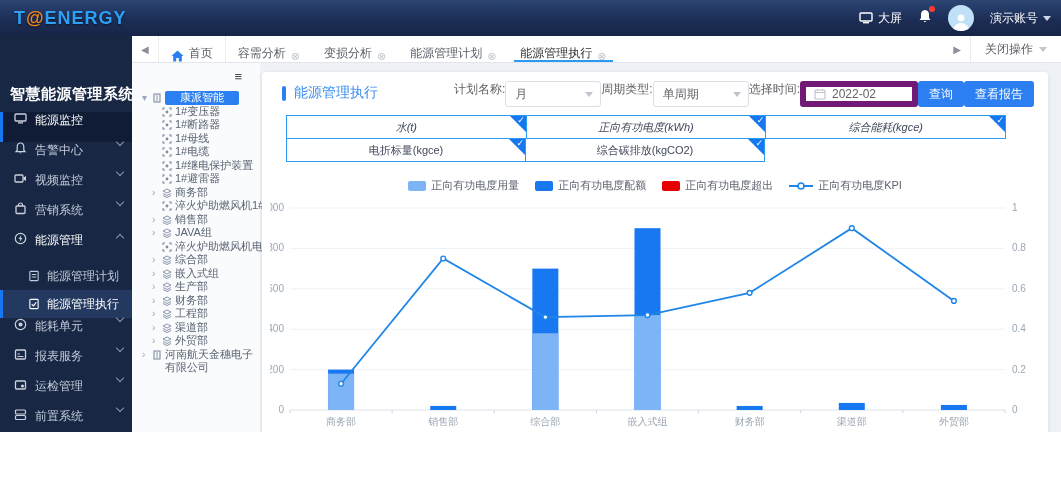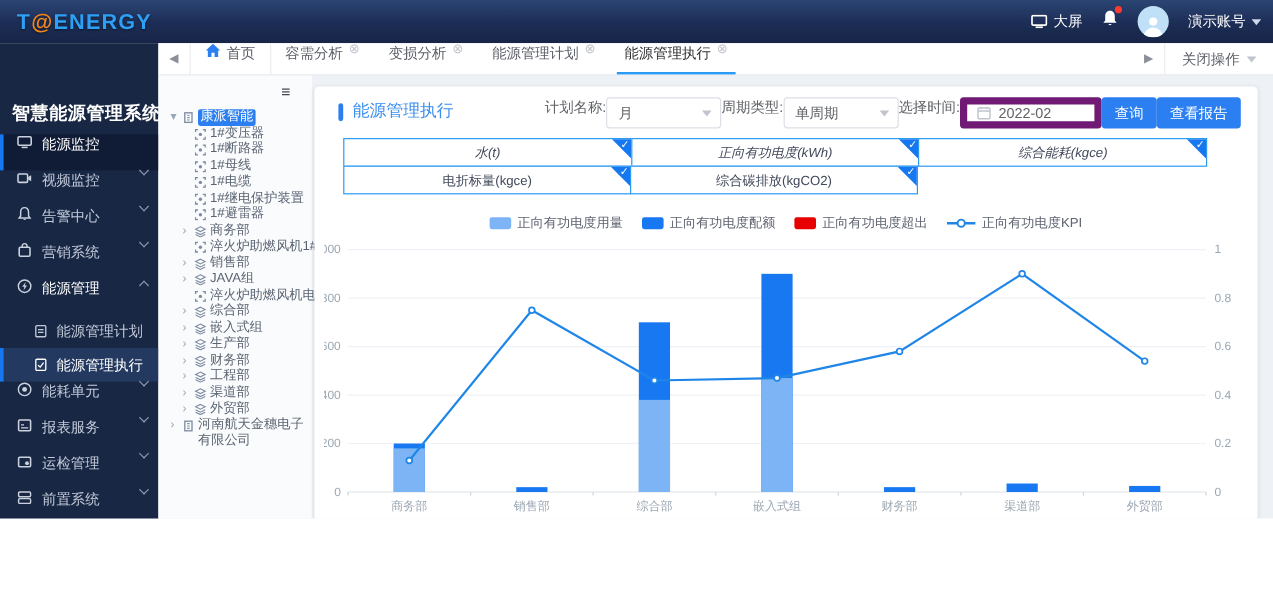--- a/index.html
+++ b/index.html
@@ -36,41 +36,41 @@
   .menu-item.expanded { color:#fff; }
   .submenu-item { position:relative; height:28px; display:flex; align-items:center; gap:7px;
                   padding-left:28px; color:#c3cbdb; font-size:12px; cursor:pointer; }
   .submenu-item.active { background:#24395f; color:#fff; }
   .side-burger { position:absolute; left:13px; bottom:6px; color:#e8edf5; font-size:15px; cursor:pointer; }
 
   
   .tabbar { position:absolute; left:132px; top:36px; width:929px; height:27px; background:#fff;
             border-bottom:1px solid #e2e6ec; display:flex; align-items:center; font-size:12px; color:#5a5e66; }
   .tab-scroll-left,.tab-scroll-right { padding:0 9px; color:#8a8f99; font-size:10px; cursor:pointer; }
-  .tab { position:relative; height:100%; display:flex; align-items:flex-start; gap:5px; padding:0 12px; cursor:pointer; white-space:nowrap; }
+  .tab { position:relative; height:100%; display:flex; align-items:flex-end; gap:5px; padding:0 12px; cursor:pointer; white-space:nowrap; }
   .tab.home { border-left:1px solid #ececec; border-right:1px solid #ececec; }
   .tab .close { color:#c0c4cc; font-size:11px; line-height:1; }
   .tab.active { color:#303133; }
   .tab.active::after { content:''; position:absolute; left:6px; right:6px; bottom:0; height:2px; background:#2b9af3; }
   .tab-spacer { flex:1; }
   .close-ops { display:flex; align-items:center; gap:6px; padding:0 14px; height:100%;
                border-left:1px solid #ececec; color:#5a5e66; cursor:pointer; }
 
   
   .tree { position:absolute; left:132px; top:63px; width:128px; bottom:0; background:#fafbfd; }
   .tree-burger { position:absolute; top:6px; right:18px; color:#454a52; font-size:13px; cursor:pointer; }
   .tree-list { position:absolute; left:8px; top:28px; right:2px; font-size:11px; color:#5a6472; }
   .t-row { display:flex; align-items:flex-start; gap:3px; min-height:13.5px; line-height:13.5px; cursor:pointer; }
   .t-row .caret { width:7px; flex:none; color:#9aa7b8; font-size:10px; }
   .t-row .ticon { flex:none; margin-top:2px; }
   .t-root { padding-left:2px; }
   .t-child { padding-left:12px; }
   .t-row .lbl { white-space:nowrap; }
   .t-row .lbl.wrap { white-space:normal; width:98px; }
-  .pill { background:#2b7ff0; color:#fff; border-radius:2px; padding:0 2px; }
+  .pill { background:#2b7ff0; color:#fff; border-radius:2px; padding:0 15px; }
 
   
   .card { position:absolute; left:262px; top:72px; width:786px; height:414px; background:#fff;
           border-radius:4px; box-shadow:0 1px 4px rgba(31,45,61,.1); }
   .card-title { position:absolute; left:20px; top:12px; display:flex; align-items:center; gap:8px; }
   .title-bar { width:4px; height:15px; background:#2b7ff0; border-radius:2px; }
   .title-text { font-size:14px; color:#3a8ef0; }
 
   .filters { position:absolute; right:14px; top:9px; display:flex; align-items:flex-start; gap:0;
              font-size:12px; color:#606266; }
@@ -154,32 +154,32 @@
 
     <div class="menu-item active">
       <svg class="micon" viewBox="0 0 13 13">
           <rect x="1" y="2" width="11" height="7" rx="1" fill="none" stroke="#dfe5ee" stroke-width="1.3"></rect>
           <rect x="4" y="10.2" width="5" height="1.3" fill="#dfe5ee"></rect>
         </svg>
       <span>能源监控</span>
     </div>
     <div class="menu-item">
       <svg class="micon" viewBox="0 0 13 13">
+          <path d="M6.5 1 C4.2 1 3.2 3 3.2 5 L3.2 8 L2 9.6 L11 9.6 L9.8 8 L9.8 5 C9.8 3 8.8 1 6.5 1 Z" fill="none" stroke="#dfe5ee" stroke-width="1.2"></path>
+          <path d="M5.3 10.6 a1.3 1.3 0 0 0 2.4 0 Z" fill="#dfe5ee"></path>
+        </svg>
+      <span>告警中心</span>
+      <span class="chev"></span>
+    </div>
+    <div class="menu-item">
+      <svg class="micon" viewBox="0 0 13 13">
           <rect x="1" y="3" width="8" height="7" rx="1" fill="none" stroke="#dfe5ee" stroke-width="1.3"></rect>
           <path d="M9.5 5.5 L12 4 L12 9 L9.5 7.5 Z" fill="#dfe5ee"></path>
         </svg>
       <span>视频监控</span>
-      <span class="chev"></span>
-    </div>
-    <div class="menu-item">
-      <svg class="micon" viewBox="0 0 13 13">
-          <path d="M6.5 1 C4.2 1 3.2 3 3.2 5 L3.2 8 L2 9.6 L11 9.6 L9.8 8 L9.8 5 C9.8 3 8.8 1 6.5 1 Z" fill="none" stroke="#dfe5ee" stroke-width="1.2"></path>
-          <path d="M5.3 10.6 a1.3 1.3 0 0 0 2.4 0 Z" fill="#dfe5ee"></path>
-        </svg>
-      <span>告警中心</span>
       <span class="chev"></span>
     </div>
     <div class="menu-item">
       <svg class="micon" viewBox="0 0 13 13">
           <rect x="2" y="4" width="9" height="7.5" rx="1" fill="none" stroke="#dfe5ee" stroke-width="1.3"></rect>
           <path d="M4.5 4 L4.5 3 a2 2 0 0 1 4 0 L8.5 4" fill="none" stroke="#dfe5ee" stroke-width="1.2"></path>
         </svg>
       <span>营销系统</span>
       <span class="chev"></span>
     </div>

